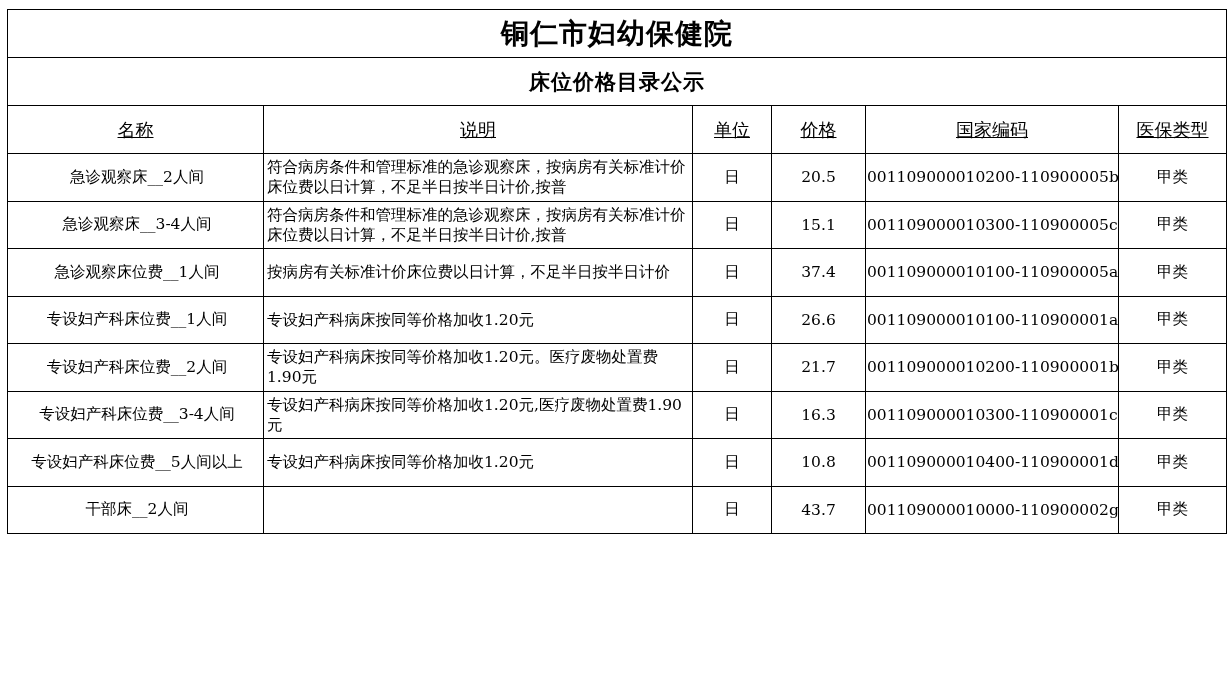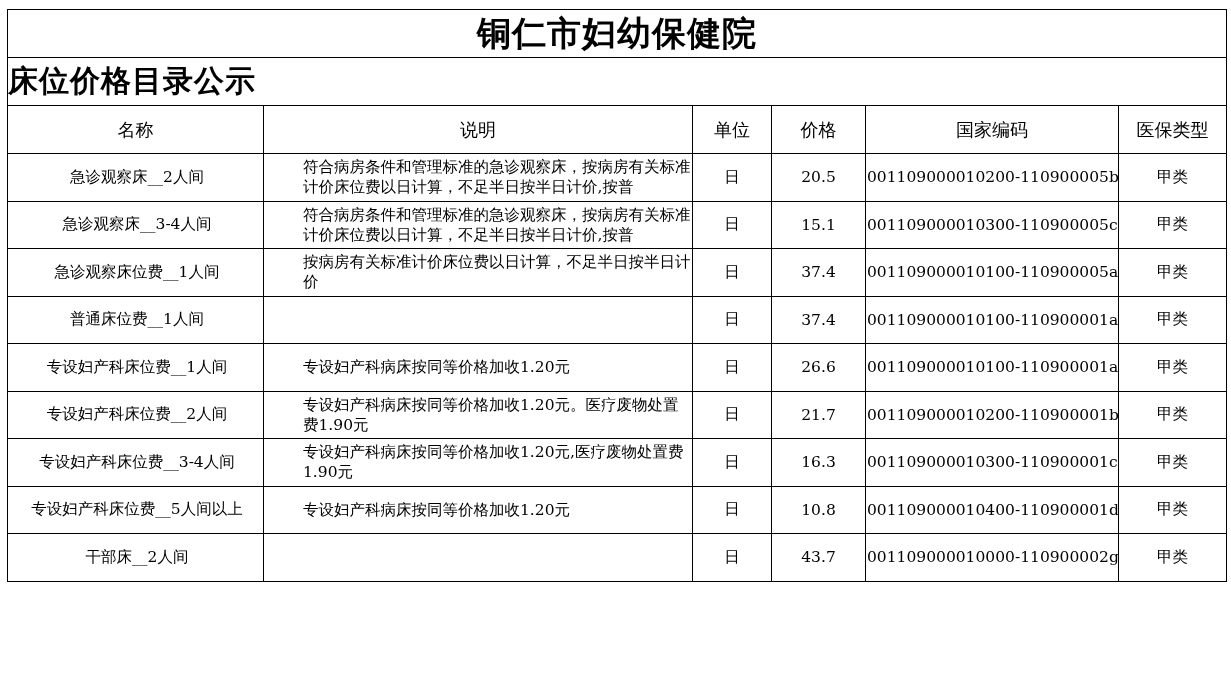--- a/index.html
+++ b/index.html
@@ -2,31 +2,31 @@
 <html><head>
 <meta charset="utf-8">
 <style>
   html, body { margin: 0; padding: 0; background: #ffffff; }
   body { width: 1231px; height: 697px; position: relative; overflow: hidden;
          font-family: "DejaVu Serif", "Liberation Serif", serif; color: #000; }
   .sheet { position: absolute; left: 7px; top: 9px; width: 1219px; }
   table { border-collapse: collapse; width: 1219px; table-layout: fixed; }
   td, th { border: 1.5px solid #000; padding: 0; overflow: hidden; }
   .title-row td { height: 47px; text-align: center; font-weight: bold;
-                  font-size: 34px; letter-spacing: 1px; margin-top: 44px; }
-  .subtitle-row td { height: 47px; text-align: left; font-weight: bold;
-                     font-size: 30px; letter-spacing: 1px; }
+                  font-size: 28px; letter-spacing: 1px; margin-top: 44px; }
+  .subtitle-row td { height: 47px; text-align: center; font-weight: bold;
+                     font-size: 21px; letter-spacing: 1px; }
   .head-row th { height: 47px; font-weight: normal; font-size: 18px;
-                 text-align: center; font-family: "DejaVu Sans", "Liberation Sans", sans-serif; }
+                 text-align: center; font-family: "DejaVu Sans", "Liberation Sans", sans-serif; text-decoration: underline; }
   .data-row td { height: 46.5px; font-size: 15.5px; }
   .c-name { text-align: center; padding-left: 3px; white-space: nowrap; }
   .c-desc { text-align: left; padding-left: 3px; line-height: 20px; font-size: 15.5px; }
   .c-unit, .c-price, .c-ins { text-align: center; }
   .c-code { text-align: right; padding-left: 1px; white-space: nowrap; font-size: 15px; }
-  .desc-inner { max-height: 42px; overflow: hidden; margin-left: 36px; }
+  .desc-inner { max-height: 42px; overflow: hidden; }
 </style>
 </head>
 <body>
 
 <div class="sheet">
   <table>
     <colgroup>
       <col style="width:256px">
       <col style="width:429px">
       <col style="width:79px">
@@ -75,30 +75,20 @@
     <td class="c-name">急诊观察床位费__1人间</td>
     <td class="c-desc">
             <div class="desc-inner">按病房有关标准计价床位费以日计算，不足半日按半日计价</div>
           </td>
     <td class="c-unit">日</td>
     <td class="c-price">37.4</td>
     <td class="c-code">001109000010100-110900005aa</td>
     <td class="c-ins">甲类</td>
   </tr>
         <tr class="data-row">
-    <td class="c-name">普通床位费__1人间</td>
-    <td class="c-desc">
-            <div class="desc-inner"></div>
-          </td>
-    <td class="c-unit">日</td>
-    <td class="c-price">37.4</td>
-    <td class="c-code">001109000010100-110900001a</td>
-    <td class="c-ins">甲类</td>
-  </tr>
-        <tr class="data-row">
     <td class="c-name">专设妇产科床位费__1人间</td>
     <td class="c-desc">
             <div class="desc-inner">专设妇产科病床按同等价格加收1.20元</div>
           </td>
     <td class="c-unit">日</td>
     <td class="c-price">26.6</td>
     <td class="c-code">001109000010100-110900001a3</td>
     <td class="c-ins">甲类</td>
   </tr>
         <tr class="data-row">

